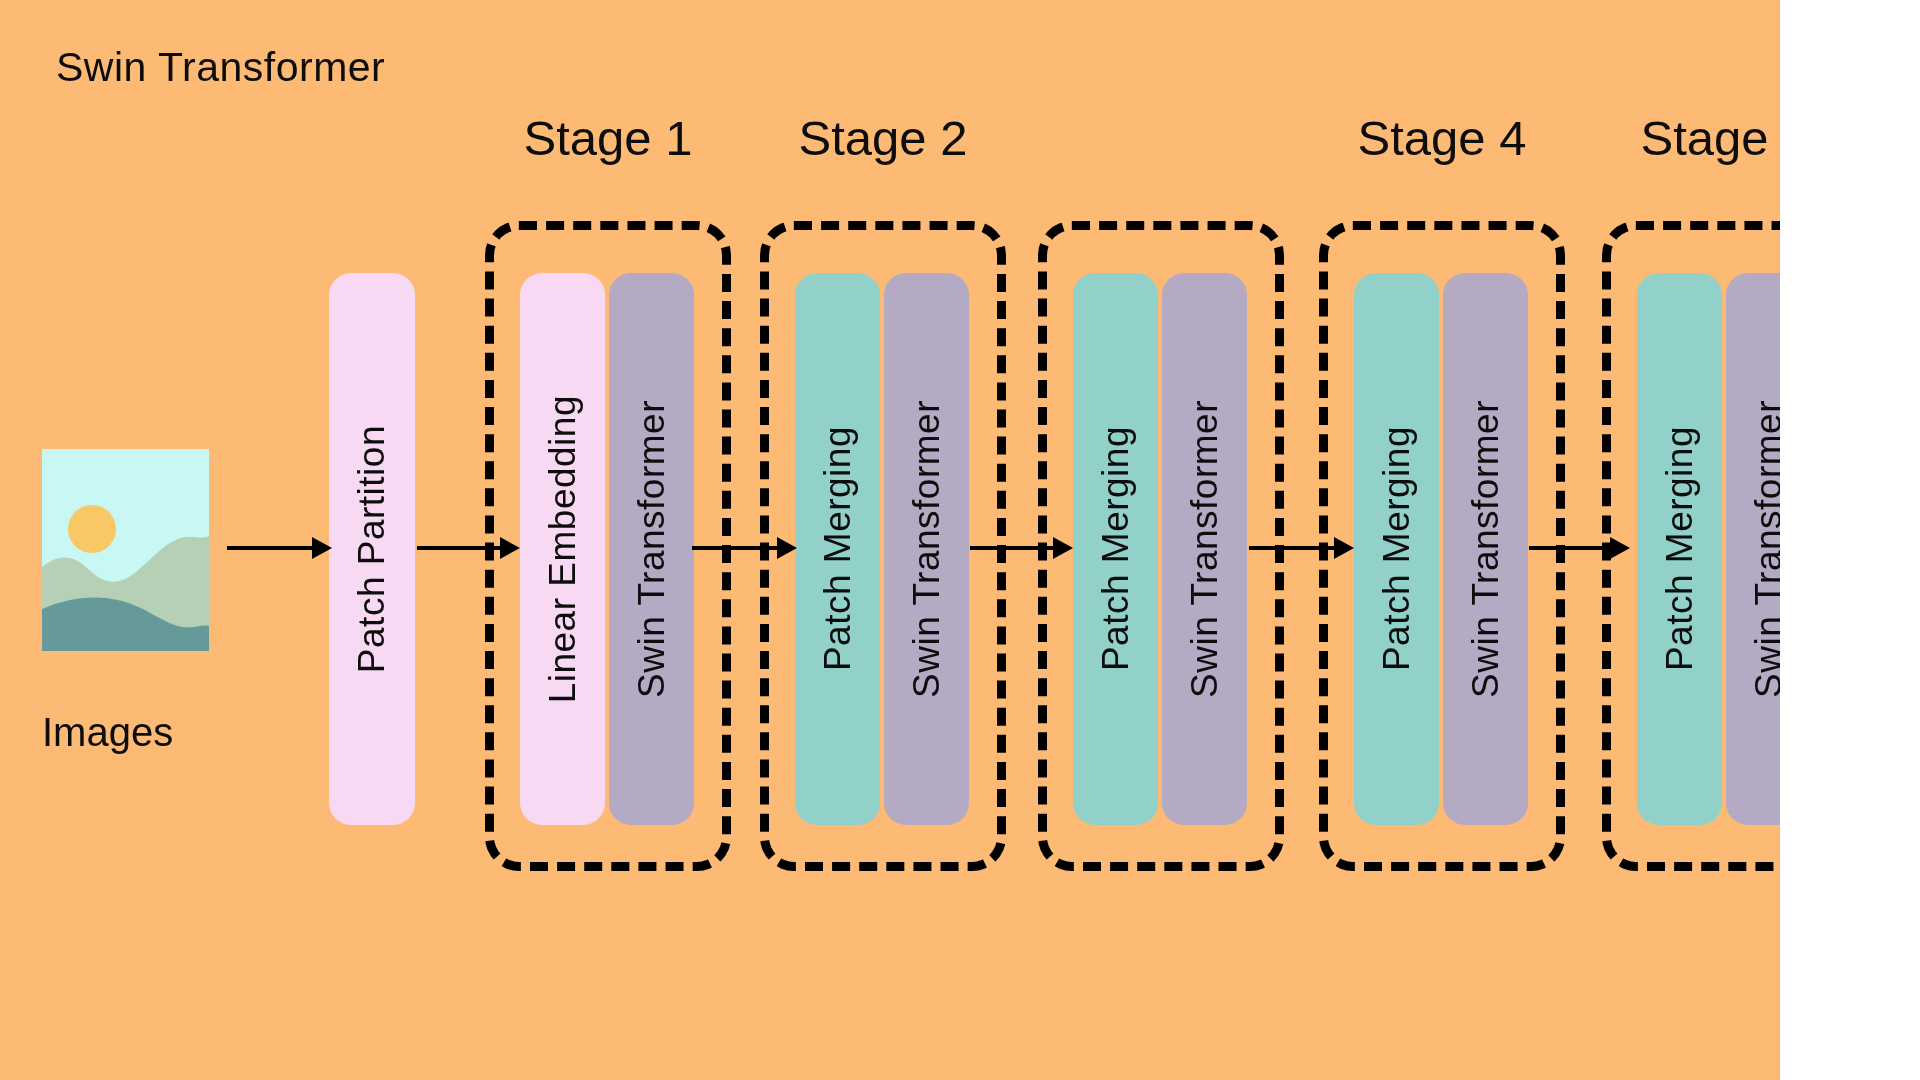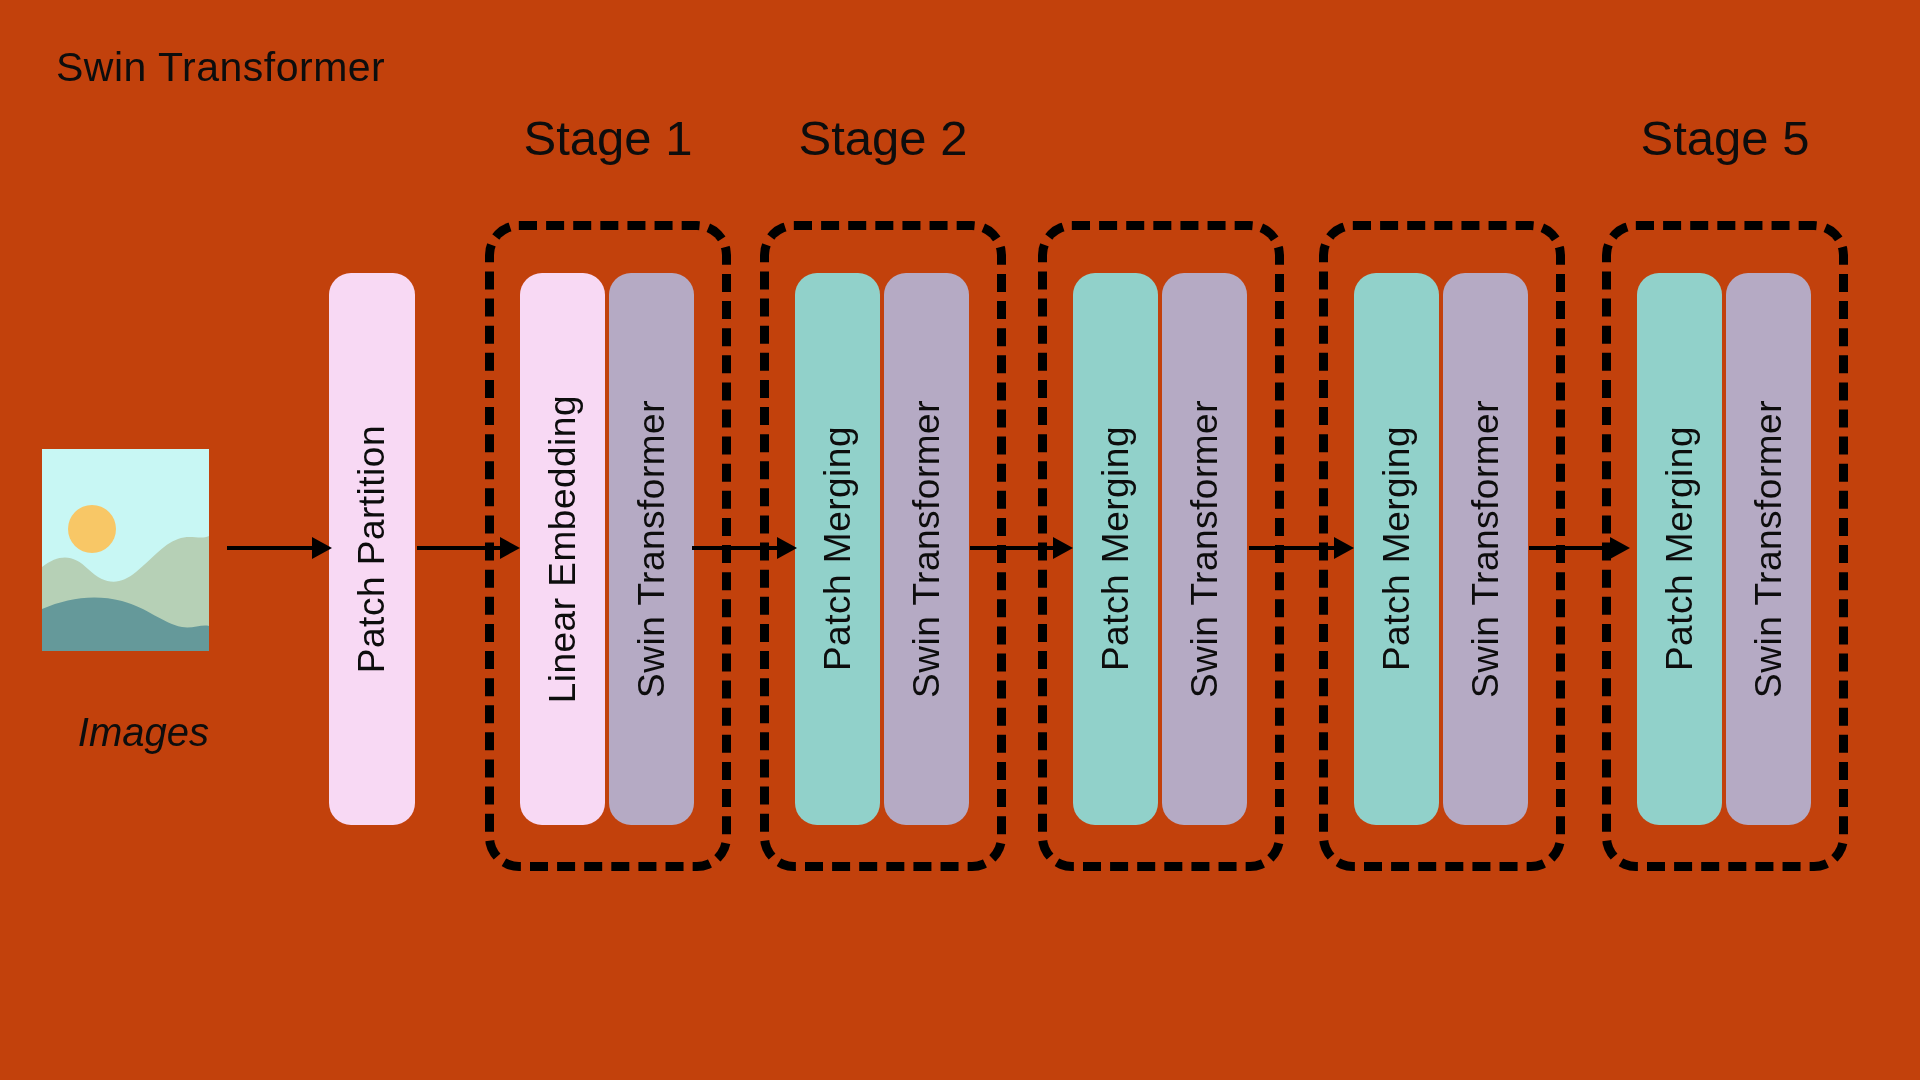--- a/index.html
+++ b/index.html
@@ -1,20 +1,20 @@
 <!DOCTYPE html>
 <html><head>
 <meta charset="utf-8">
 <style>
   html, body { margin: 0; padding: 0; background: #ffffff; }
   .canvas {
     position: relative;
-    width: 1920px;
+    width: 1780px;
     height: 1080px;
-    background: #c2410c;
+    background: #fdba74;
     overflow: hidden;
     font-family: "Liberation Sans", sans-serif;
     color: #0d0d0d;
   }
   .title {
     position: absolute;
     left: 56px;
     top: 44px;
     font-size: 41px;
     letter-spacing: 0.5px;
@@ -34,23 +34,22 @@
     top: 449px;
     width: 167px;
     height: 202px;
     display: block;
   }
   .images-label {
     position: absolute;
     left: 42px;
     top: 710px;
     width: 167px;
-    text-align: right;
+    text-align: left;
     font-size: 40px;
-    font-style: italic;
   }
   .bar {
     position: absolute;
     width: 85px;
     height: 552px;
     border-radius: 22px;
     display: flex;
     align-items: center;
     justify-content: center;
   }
@@ -94,20 +93,21 @@
 </style>
 </head>
 <body>
 
 <div class="canvas">
 
   <div class="title">Swin Transformer</div>
 
   <div class="stage-label" style="left:485px">Stage 1</div>
   <div class="stage-label" style="left:760px">Stage 2</div>
+  <div class="stage-label" style="left:1319px">Stage 4</div>
   <div class="stage-label" style="left:1602px">Stage 5</div>
 
   <svg class="thumb" viewBox="0 0 167 202" aria-hidden="true">
     <rect x="0" y="0" width="167" height="202" fill="#c8f7f4"></rect>
     <circle cx="50" cy="80" r="24" fill="#f8c766"></circle>
     <path d="M0,118 C18,104 32,106 46,120 C64,137 78,136 94,123 C110,110 120,96 136,90 C148,85 158,91 167,87 L167,202 L0,202 Z" fill="#b6d0b6"></path>
     <path d="M0,160 C26,149 52,145 80,152 C106,159 120,174 140,178 C150,180 160,175 167,177 L167,202 L0,202 Z" fill="#65999a"></path>
   </svg>
   <div class="images-label">Images</div>
 

